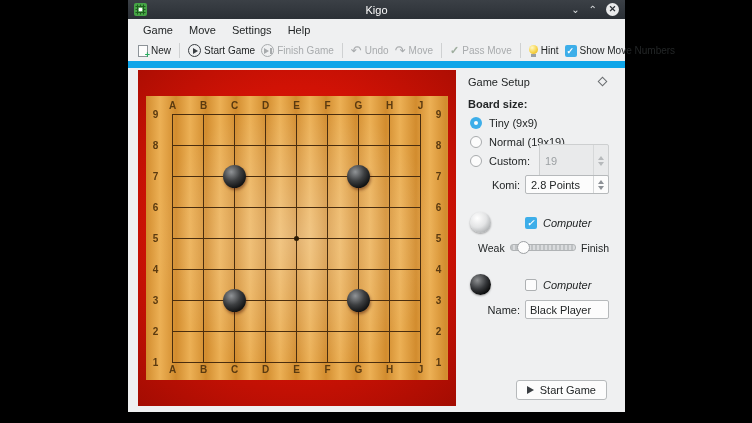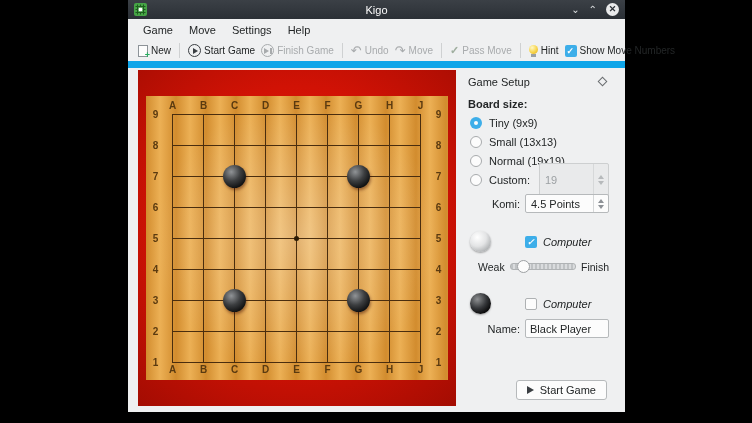--- a/index.html
+++ b/index.html
@@ -265,42 +265,38 @@
       </div>
 
       <div class="group-label">Board size:</div>
 
       <div class="radio-row">
         <span class="radio on"></span>
         <span>Tiny (9x9)</span>
       </div>
       <div class="radio-row">
         <span class="radio off"></span>
-        <span>Small (13x13)</span>
-      </div>
-      <div class="radio-row">
-        <span class="radio off"></span>
         <span>Normal (19x19)</span>
       </div>
       <div class="radio-row">
         <span class="radio off"></span>
         <span>Custom:</span>
         <div class="spin-disabled">
           <span>19</span>
           <span class="spin-arrows dim">
               <span class="arr-up"></span>
               <span class="arr-down"></span>
             </span>
         </div>
       </div>
 
       <div class="form-row">
         <span class="form-label">Komi:</span>
         <div class="combo">
-          <span>4.5 Points</span>
+          <span>2.8 Points</span>
           <span class="spin-arrows">
               <span class="arr-up"></span>
               <span class="arr-down"></span>
             </span>
         </div>
       </div>
 
       <div class="player-row">
         <span class="sphere-wrap">
             <span class="sphere white"></span>

